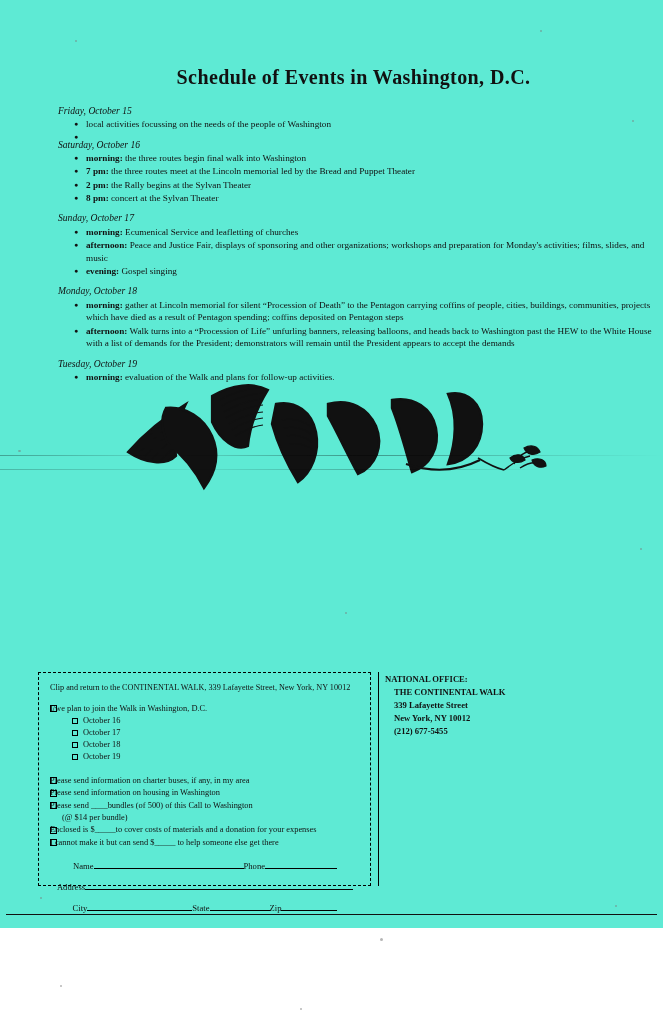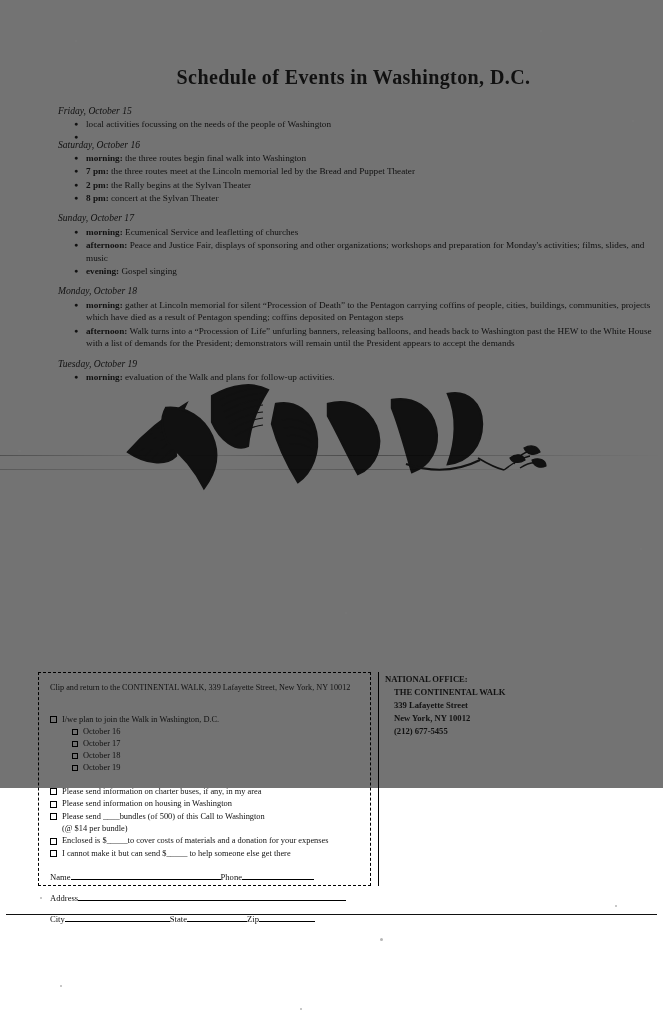--- a/index.html
+++ b/index.html
@@ -11,22 +11,22 @@
     width: 663px;
     height: 1024px;
     position: relative;
     font-family: "Liberation Serif", serif;
     color: #111;
     overflow: hidden;
   }
   .page {
     position: relative;
     width: 663px;
-    height: 788px;
-    background: #737373;
+    height: 928px;
+    background: #5eead4;
   }
   
   .title {
     position: absolute;
     top: 66px;
     left: 0;
     width: 663px;
     text-align: center;
     font-family: "Liberation Serif", serif;
     font-weight: bold;
@@ -100,37 +100,37 @@
     left: 38px;
     top: 672px;
     width: 333px;
     height: 214px;
     border: 1px dashed #000;
     box-sizing: border-box;
     font-size: 8.4px;
     line-height: 1.42;
     padding: 9px 10px 6px 11px;
   }
-  .coupon .lead { margin-bottom: 20px; font-size: 8.2px; }
+  .coupon .lead { margin-bottom: 9px; font-size: 8.2px; }
   .chk-list { margin: 0; padding: 0; list-style: none; }
-  .chk-list li { position: relative; padding-left: 12px; margin-bottom: 0.5px; }
+  .chk-list li { position: relative; margin-bottom: 0.5px; }
   .chk {
     position: absolute;
     left: 0; top: 2.5px;
     width: 5px; height: 5px;
     border: 1px solid #000;
   }
   .sub-list { margin: 0 0 12px 0; padding: 0 0 0 22px; list-style: none; }
   .sub-list li { position: relative; padding-left: 11px; }
   .sub-list li .sq {
     position: absolute; left: 0; top: 3px;
     width: 4px; height: 4px; border: 1px solid #000;
   }
   .indent-note { padding-left: 12px; }
-  .fields { margin-top: 11px; }
+  .fields { margin-top: 11px; text-align: center; }
   .fieldrow { margin-bottom: 9px; white-space: nowrap; font-size: 8.6px; }
   .dots { border-bottom: 1px solid #000; display: inline-block; height: 8px; }
   
   .natl {
     position: absolute;
     left: 385px;
     top: 673px;
     width: 250px;
     font-size: 8.6px;
     line-height: 1.5;

